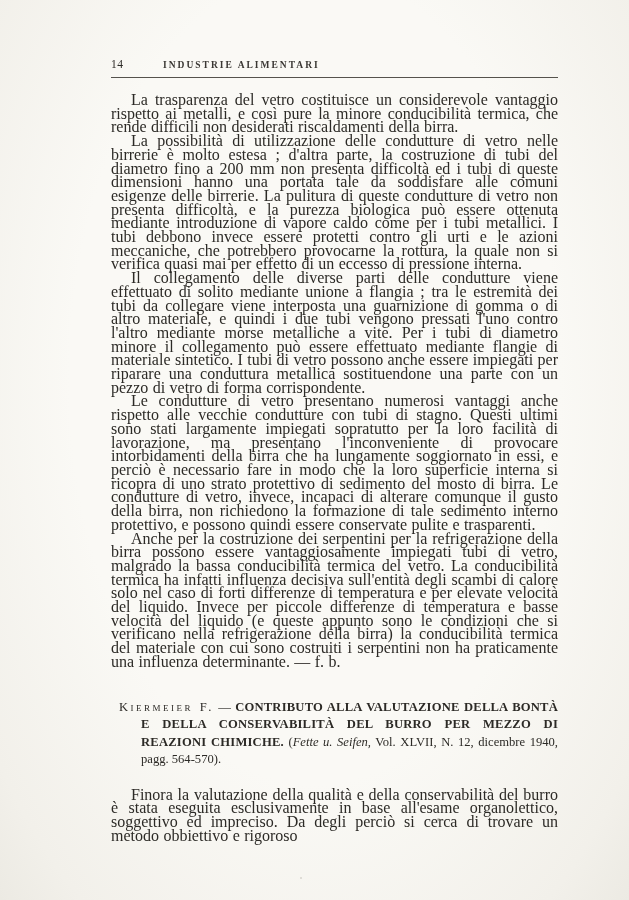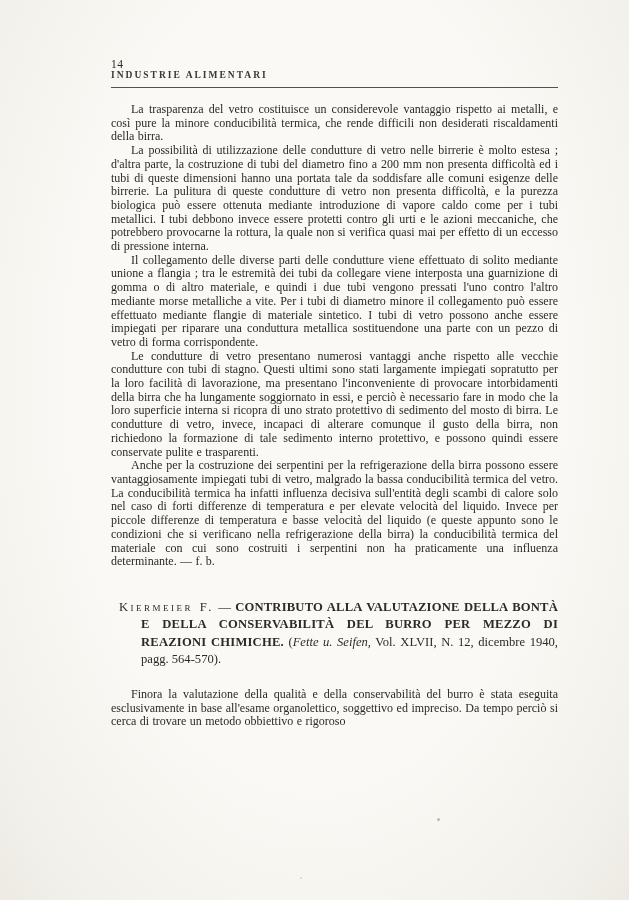--- a/index.html
+++ b/index.html
@@ -21,44 +21,43 @@
     position: absolute;
     left: 111px;
     top: 58px;
     width: 447px;
   }
   .page-header {
     display: flex;
     align-items: baseline;
     border-bottom: 1px solid #55524c;
     padding-bottom: 7px;
-    flex-direction: column;
   }
   .page-number {
     width: 52px;
     font-size: 11.5px;
     letter-spacing: 0.5px;
   }
   .journal-title {
     flex: 1;
-    text-align: center;
+    text-align: left;
     font-size: 9.5px;
     letter-spacing: 2px;
     font-weight: bold;
     color: #3a3733;
   }
   .header-spacer {
     width: 52px;
   }
   .body-text {
     margin-top: 15px;
   }
   p.body-para {
     margin: 0;
-    font-size: 12px;
+    font-size: 16px;
     line-height: 13.7px;
     text-align: justify;
     text-indent: 20px;
     word-spacing: 0.4px;
   }
   .sig {
   }
   .reference {
     margin-top: 30px;
     padding-left: 30px;
@@ -111,20 +110,20 @@
 
     <section class="reference">
       <span class="ref-author">Kiermeier F.</span>
       <span class="ref-separator">—</span>
       <span class="ref-title">CONTRIBUTO ALLA VALUTAZIONE DELLA BONTÀ E DELLA CONSERVABILITÀ DEL BURRO PER MEZZO DI REAZIONI CHIMICHE.</span>
       <span class="ref-source"><span>(</span><i>Fette u. Seifen,</i>
         <span>Vol. XLVII, N. 12, dicembre 1940, pagg. 564-570).</span></span>
     </section>
 
     <main class="butter-body">
-      <p class="body-para">Finora la valutazione della qualità e della conservabilità del burro è stata eseguita esclusivamente in base all'esame organolettico, soggettivo ed impreciso. Da tempo perciò si cerca di trovare un metodo obbiettivo e rigoroso</p>
+      <p class="body-para">Finora la valutazione della qualità e della conservabilità del burro è stata eseguita esclusivamente in base all'esame organolettico, soggettivo ed impreciso. Da degli perciò si cerca di trovare un metodo obbiettivo e rigoroso</p>
     </main>
 
   </div>
 
   <span class="scan-speck" style="left:437px; top:818px; width:3px; height:3px;"></span>
   <span class="scan-speck" style="left:300px; top:877px; width:2px; height:2px; opacity:0.3;"></span>
 </div>
 
 </body></html>

